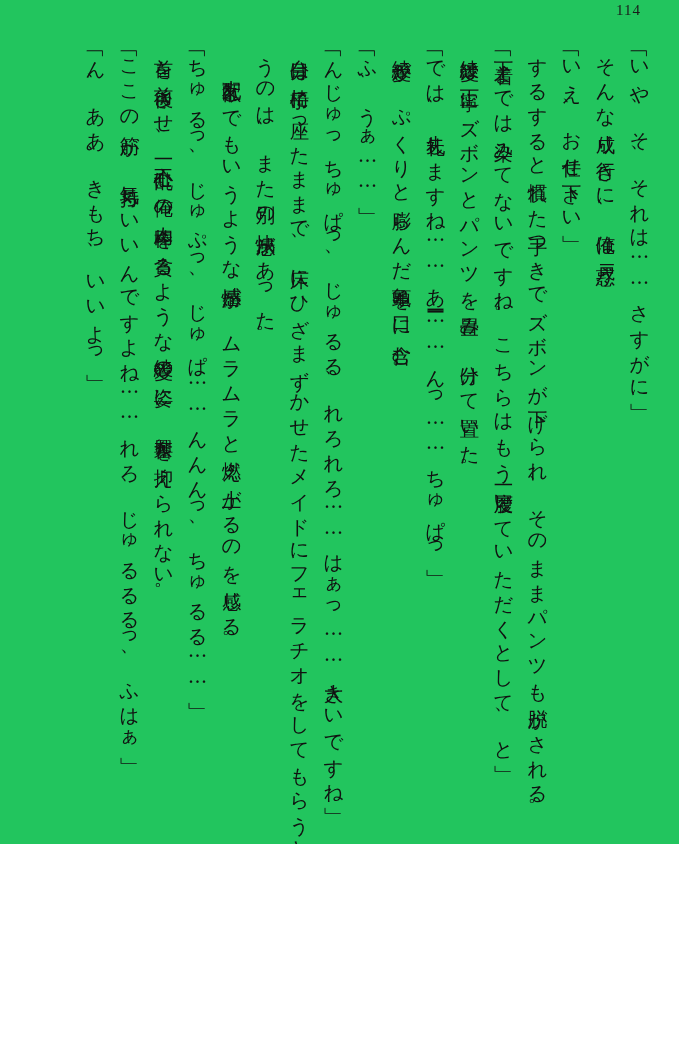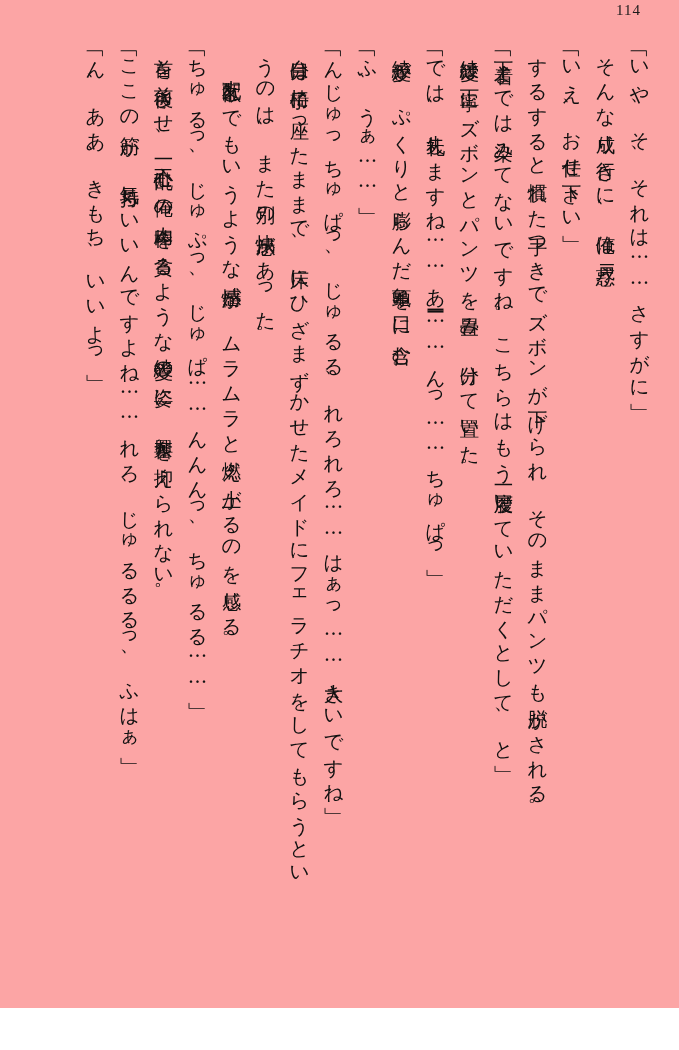--- a/index.html
+++ b/index.html
@@ -6,22 +6,22 @@
     margin: 0;
     padding: 0;
     background: #ffffff;
   }
   body {
     font-family: "DejaVu Serif", serif;
   }
   .page {
     position: relative;
     width: 679px;
-    height: 1008px;
-    background: #fca5a5;
+    height: 844px;
+    background: #22c55e;
     overflow: hidden;
     box-sizing: border-box;
   }
   .page-number {
     position: absolute;
     top: 2px;
     right: 38px;
     font-size: 15px;
     letter-spacing: 1px;
     color: #1a1a1a;

